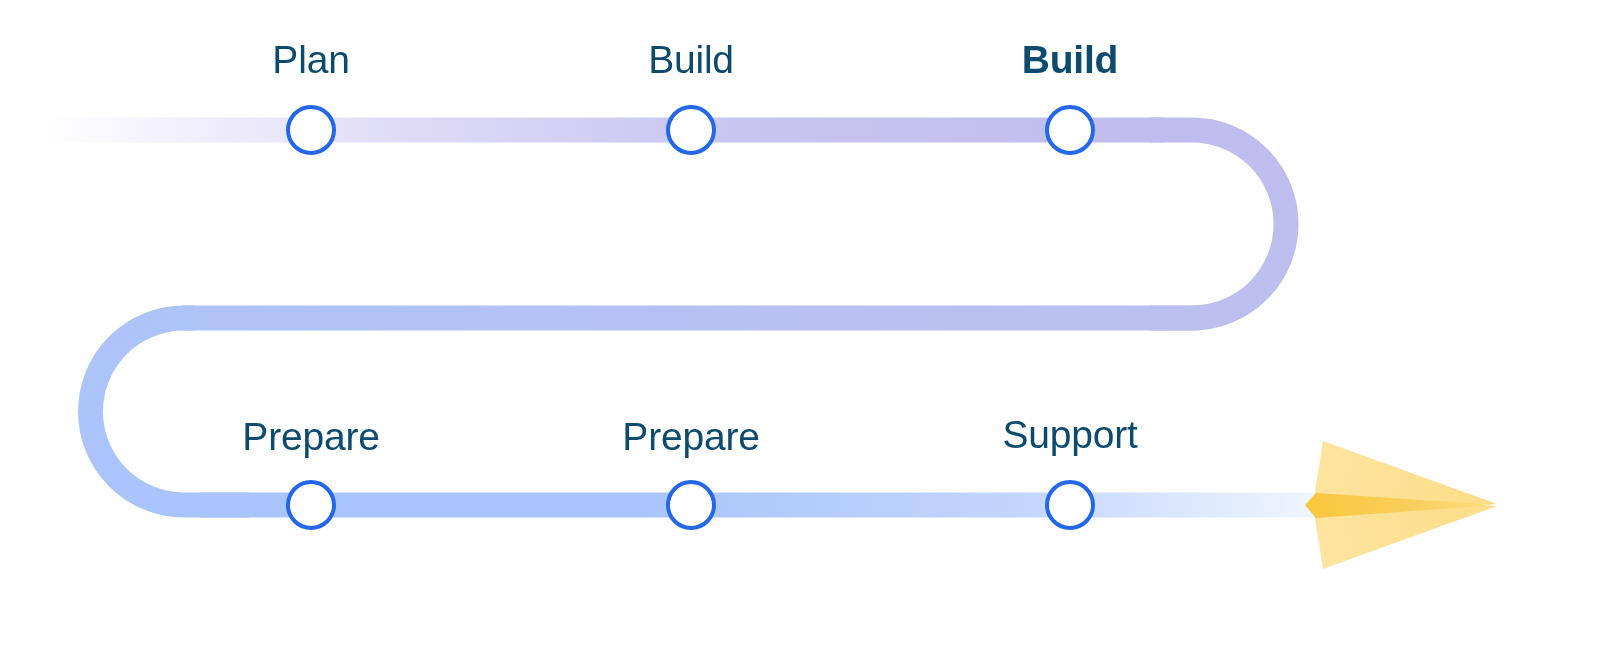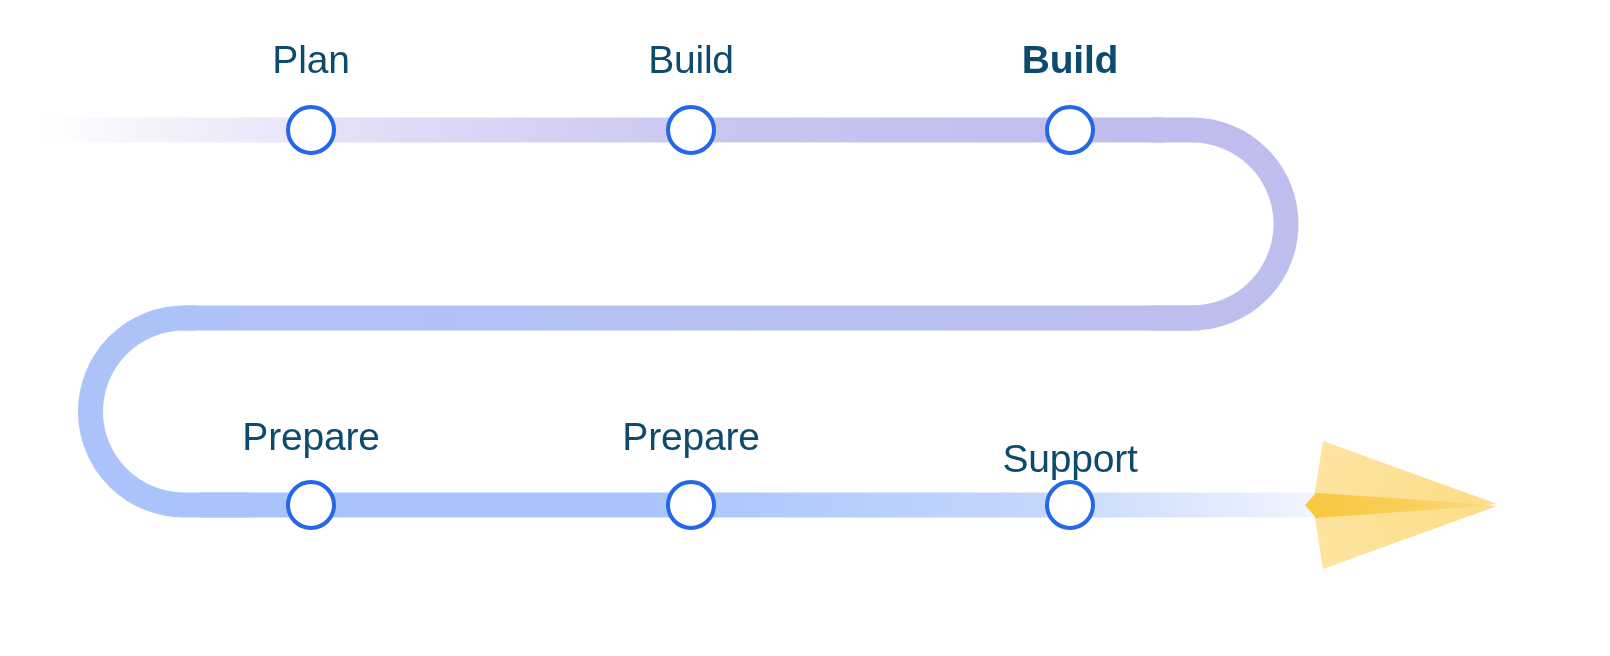--- a/index.html
+++ b/index.html
@@ -124,16 +124,16 @@
 
   <div class="node-label" style="left:1070px; top:40px;font-weight:bold;">Build</div>
   <div class="node-dot" style="left:1070px; top:130px;"></div>
 
   <div class="node-label" style="left:311px; top:417px;">Prepare</div>
   <div class="node-dot" style="left:311px; top:505px;"></div>
 
   <div class="node-label" style="left:691px; top:417px;">Prepare</div>
   <div class="node-dot" style="left:691px; top:505px;"></div>
 
-  <div class="node-label" style="left:1070px; top:439px;">Support</div>
+  <div class="node-label" style="left:1070px; top:415px;">Support</div>
   <div class="node-dot" style="left:1070px; top:505px;"></div>
 
 </div>
 
 </body></html>

